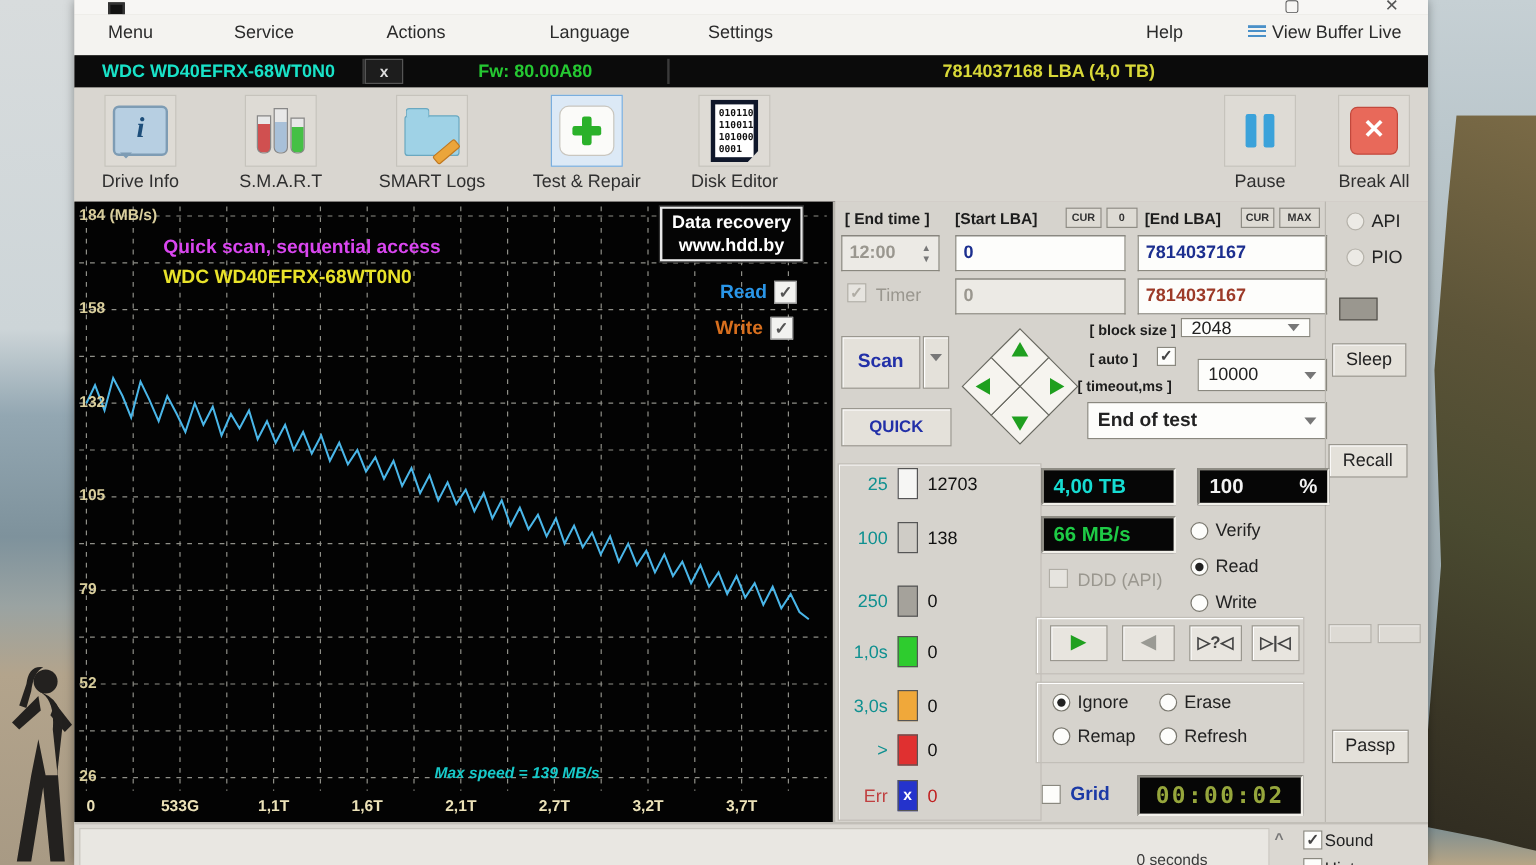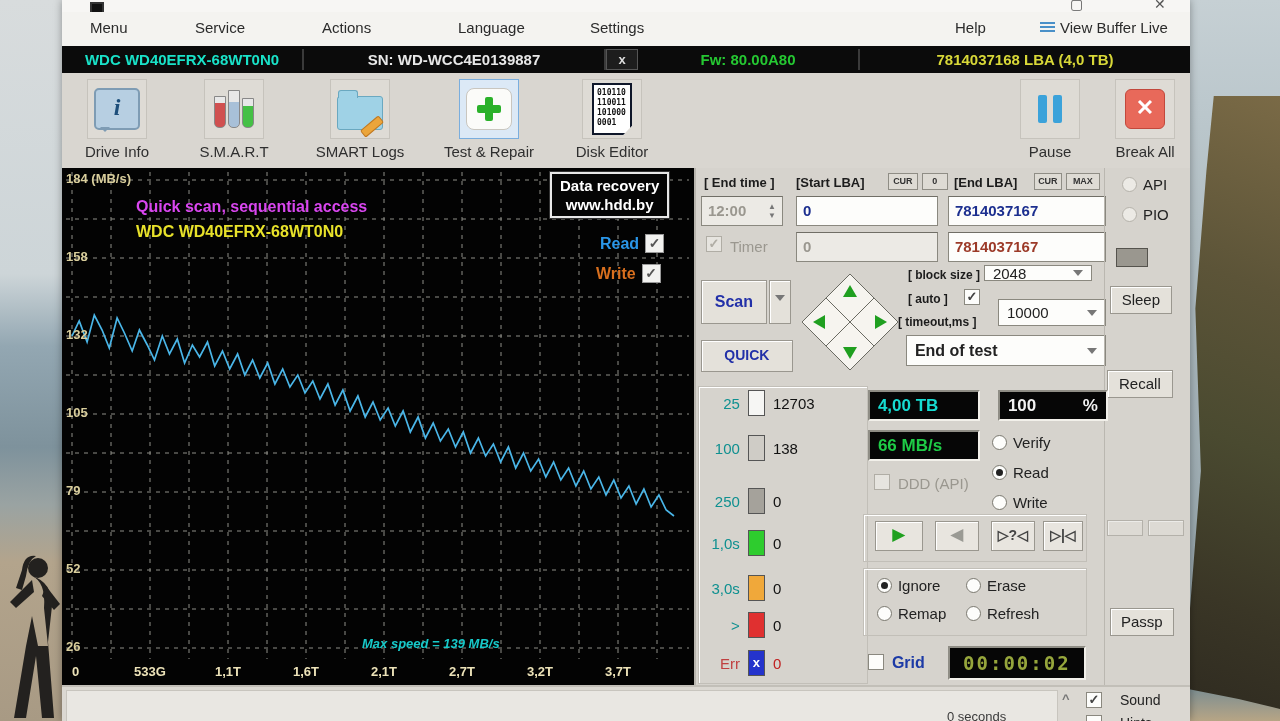--- a/index.html
+++ b/index.html
@@ -44,21 +44,21 @@
   .tube2{height:36px;background:linear-gradient(180deg,#e8e8e8 30%,#a8c0d8 30%);}
   .tube3{height:28px;background:linear-gradient(180deg,#e8e8e8 25%,#45c045 25%);}
   .ic-folder{position:relative;width:44px;height:32px;background:#9fd2e6;border:1px solid #6aa8c0;border-radius:3px;margin-top:8px;}
   .ic-folder::before{content:"";position:absolute;top:-7px;left:0;width:18px;height:7px;background:#9fd2e6;border:1px solid #6aa8c0;border-bottom:none;border-radius:3px 3px 0 0;}
   .ic-pencil{position:absolute;right:-2px;bottom:-2px;width:22px;height:7px;background:#eba53a;border:1px solid #c07820;transform:rotate(-40deg);border-radius:2px;}
   .ic-aid{position:relative;width:44px;height:40px;background:#fbfbf9;border:1px solid #c9c6bf;border-radius:8px;display:flex;align-items:center;justify-content:center;}
   .ic-plus{position:relative;width:24px;height:24px;}
   .ic-plus::before,.ic-plus::after{content:"";position:absolute;background:#2ab12a;border-radius:2px;}
   .ic-plus::before{left:8px;top:0;width:8px;height:24px;}
   .ic-plus::after{left:0;top:8px;width:24px;height:8px;}
-  .ic-binary{position:relative;width:40px;height:52px;background:#fff;border:2px solid #0f172a;font-family:"DejaVu Sans Mono",monospace;font-size:8px;font-weight:bold;line-height:10px;color:#111;text-align:left;padding:3px 0 0 3px;box-sizing:border-box;clip-path:polygon(0 0,100% 0,100% 82%,78% 100%,0 100%);}
+  .ic-binary{position:relative;width:40px;height:52px;background:#fff;border:4px solid #0f172a;font-family:"DejaVu Sans Mono",monospace;font-size:8px;font-weight:bold;line-height:10px;color:#111;text-align:left;padding:3px 0 0 3px;box-sizing:border-box;clip-path:polygon(0 0,100% 0,100% 82%,78% 100%,0 100%);}
   .ic-pause{display:flex;gap:6px;}
   .ic-pause i{width:9px;height:28px;background:#3ba2da;border-radius:2px;}
   .ic-break{width:38px;height:38px;background:#e8695a;border:1px solid #c2483c;border-radius:6px;color:#fff;font-weight:bold;font-size:22px;line-height:36px;text-align:center;}
   
   #main{position:absolute;left:0;top:168px;width:100%;height:517px;display:flex;}
   #graph{position:relative;width:633px;height:517px;background:#030303;border-right:2px solid #b8b5ae;}
   #chart-svg{position:absolute;left:0;top:0;}
   .g-abs{position:absolute;pointer-events:none;}
   #g-title{left:74px;top:30px;color:#d946ef;font-weight:bold;font-size:16px;}
   #g-subtitle{left:74px;top:55px;color:#e8e22a;font-weight:bold;font-size:16px;}
@@ -95,21 +95,21 @@
   .swatch{width:17px;height:26px;border:1px solid #555;box-sizing:border-box;text-align:center;color:#fff;font-weight:bold;font-size:13px;line-height:24px;}
   .statcount{font-size:15px;color:#111;}
   #stats-box{position:absolute;left:2px;top:218px;width:168px;height:296px;border:1px solid #c2bfb8;box-shadow:inset 1px 1px 0 #fff;}
   .groupbox{border:1px solid #c2bfb8;box-shadow:inset 1px 1px 0 #fff;}
   .pbbtn{background:#e8e5df;border:1px solid #9a978f;box-shadow:inset 1px 1px 0 #fff;text-align:center;box-sizing:border-box;font-size:17px;line-height:26px;}
   
   #statusbar{position:absolute;left:0;top:685px;width:100%;height:36px;background:#dbd8d2;border-top:2px solid #c2bfb8;}
   #logbox{position:absolute;left:4px;top:3px;width:990px;height:33px;background:#e9e7e2;border:1px solid #c8c5be;overflow:hidden;}
   .logline{position:absolute;font-size:13px;color:#3a3a3a;white-space:nowrap;}
   #scrollup{position:absolute;left:1000px;top:4px;color:#777;font-size:13px;font-weight:bold;}
-  .sb-check{position:absolute;display:flex;gap:18px;align-items:flex-end;font-size:14px;color:#222;}
+  .sb-check{position:absolute;display:flex;gap:2px;align-items:flex-end;font-size:14px;color:#222;}
 </style>
 </head>
 <body>
 <div id="screen">
 
 <div class="wall" id="wall-left">
   <svg id="jogger" viewBox="0 0 62 175">
     <circle cx="36" cy="22" r="10" fill="#23211f"></circle>
     <path d="M30 30 Q44 36 42 62 L46 100 36 100 30 70 24 100 12 172 24 172 34 110 40 172 52 172 46 96 50 60 Q50 36 30 30Z" fill="#23211f"></path>
     <path d="M30 34 L8 56 14 62 32 46Z" fill="#23211f"></path>
@@ -135,21 +135,20 @@
     <span class="menu-item" style="left:133px">Service</span>
     <span class="menu-item" style="left:260px">Actions</span>
     <span class="menu-item" style="left:396px">Language</span>
     <span class="menu-item" style="left:528px">Settings</span>
     <span class="menu-item" style="left:893px">Help</span>
     <span id="vbl"><span id="vbl-icon"></span><span>View Buffer Live</span></span>
   </div>
 
   <div id="drivebar">
     <div class="db-seg" id="db-model">WDC WD40EFRX-68WT0N0</div>
-    <div class="db-seg" id="db-sn">SN: WD-WCC4E0139887</div>
     <div class="db-seg" id="db-x">x</div>
     <div class="db-seg" id="db-fw">Fw: 80.00A80</div>
     <div class="db-seg" id="db-lba">7814037168 LBA (4,0 TB)</div>
   </div>
 
   <div id="toolbar">
     <div class="tool" style="left:8px;width:94px">
       <div class="tool-frame">
             <div class="ic-driveinfo">i</div>
           </div>

